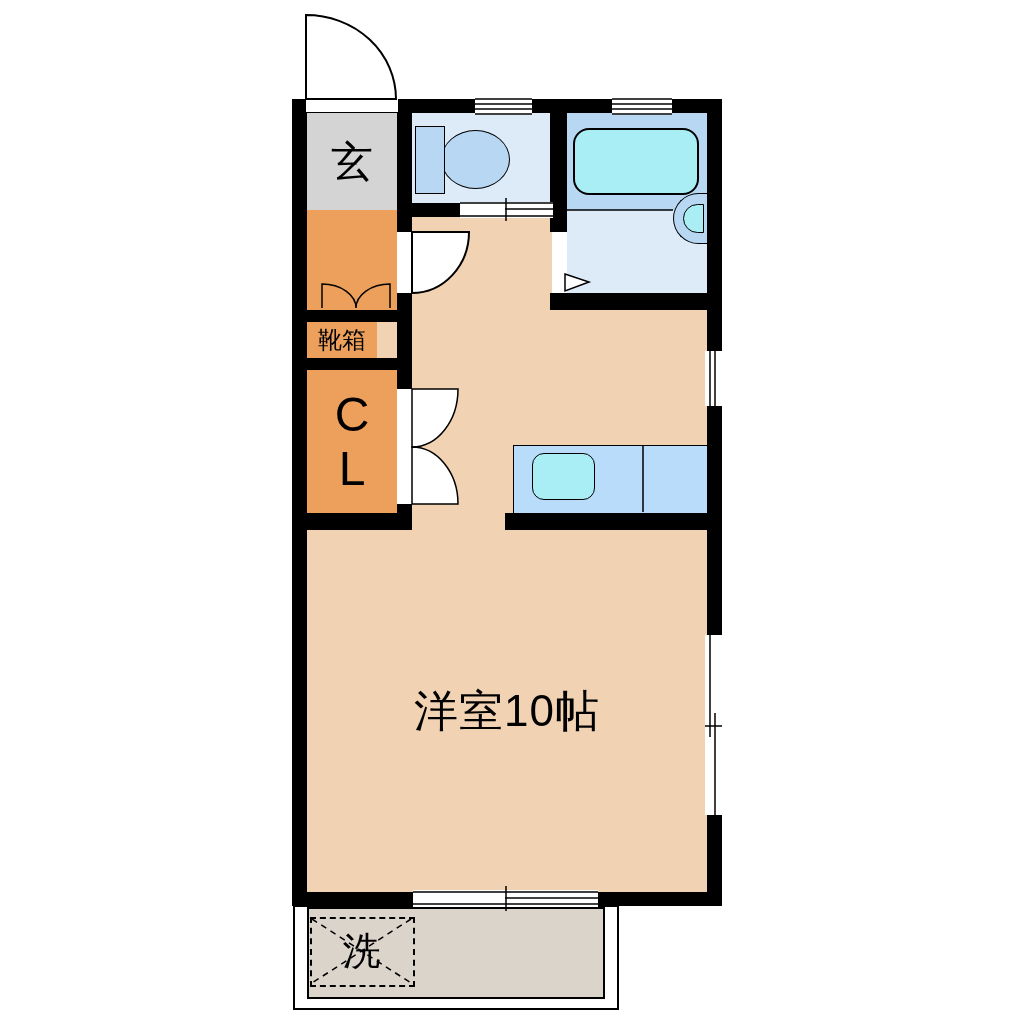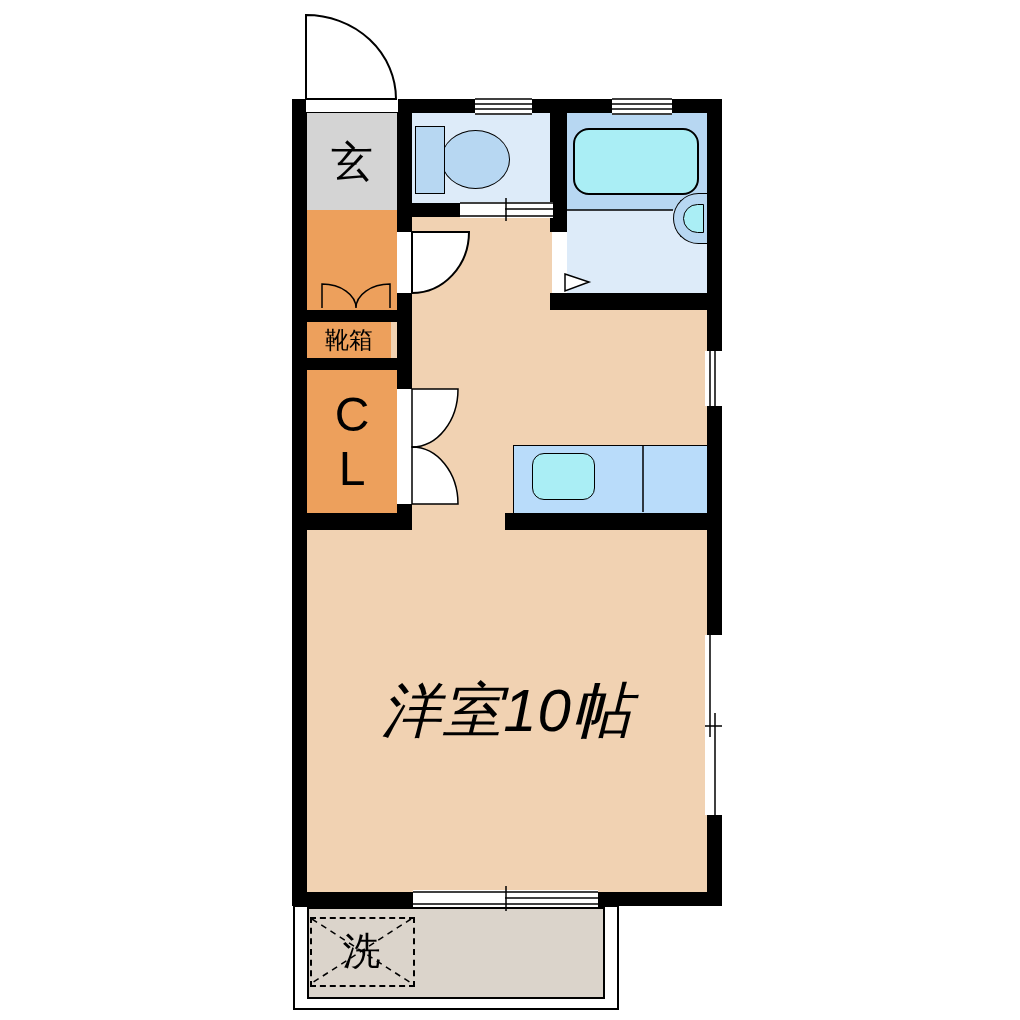--- a/index.html
+++ b/index.html
@@ -23,21 +23,21 @@
 
   <div class="abs" style="left:293px;top:905px;width:322px;height:101px;background:#fff;border:2px solid #000;"></div>
   <div class="room lbl" style="left:307px;top:907px;width:294px;height:88px;background:#DBD4CB;border:2px solid #000;"></div>
   <div class="abs" style="left:310px;top:917px;width:101px;height:66px;border:2px dashed #000;"></div>
   <div class="lbl abs" style="left:310px;top:917px;width:103px;height:68px;font-size:38px;">洗</div>
 
   <div class="room lbl" style="left:307px;top:113px;width:90px;height:97px;background:#D4D4D4;font-size:42px;">
     <span>玄</span>
   </div>
   <div class="room" style="left:307px;top:210px;width:90px;height:100px;background:#EDA05C;"></div>
-  <div class="room lbl" style="left:307px;top:322px;width:84px;height:36px;background:#EDA05C;font-size:24px;">
+  <div class="room lbl" style="left:307px;top:322px;width:70px;height:36px;background:#EDA05C;font-size:24px;">
     <span>靴箱</span>
   </div>
   <div class="room lbl" style="left:307px;top:370px;width:90px;height:143px;background:#EDA05C;font-size:48px;line-height:1.12;flex-direction:column;">
     <span>C</span>
     <span>L</span>
   </div>
 
   <div class="room" style="left:410px;top:113px;width:140px;height:90px;background:#DDEBF9;"></div>
   <div class="room" style="left:567px;top:113px;width:140px;height:180px;background:#DDEBF9;"></div>
   <div class="room" style="left:567px;top:113px;width:140px;height:97px;background:#B7D7F2;"></div>
@@ -131,15 +131,15 @@
       <line x1="715" y1="713" x2="715" y2="815"></line>
       <line x1="705" y1="726" x2="722" y2="726"></line>
     </g>
 
     <g stroke="#000" stroke-width="1.5" stroke-dasharray="6,5">
       <line x1="312" y1="919" x2="411" y2="983"></line>
       <line x1="411" y1="919" x2="312" y2="983"></line>
     </g>
   </svg>
 
-  <div class="lbl abs" style="left:307px;top:530px;width:400px;height:362px;font-size:60px;letter-spacing:1px;font-style:italic;">洋室10帖</div>
+  <div class="lbl abs" style="left:307px;top:530px;width:400px;height:362px;font-size:44px;letter-spacing:1px;">洋室10帖</div>
 
 </div>
 
 </body></html>

